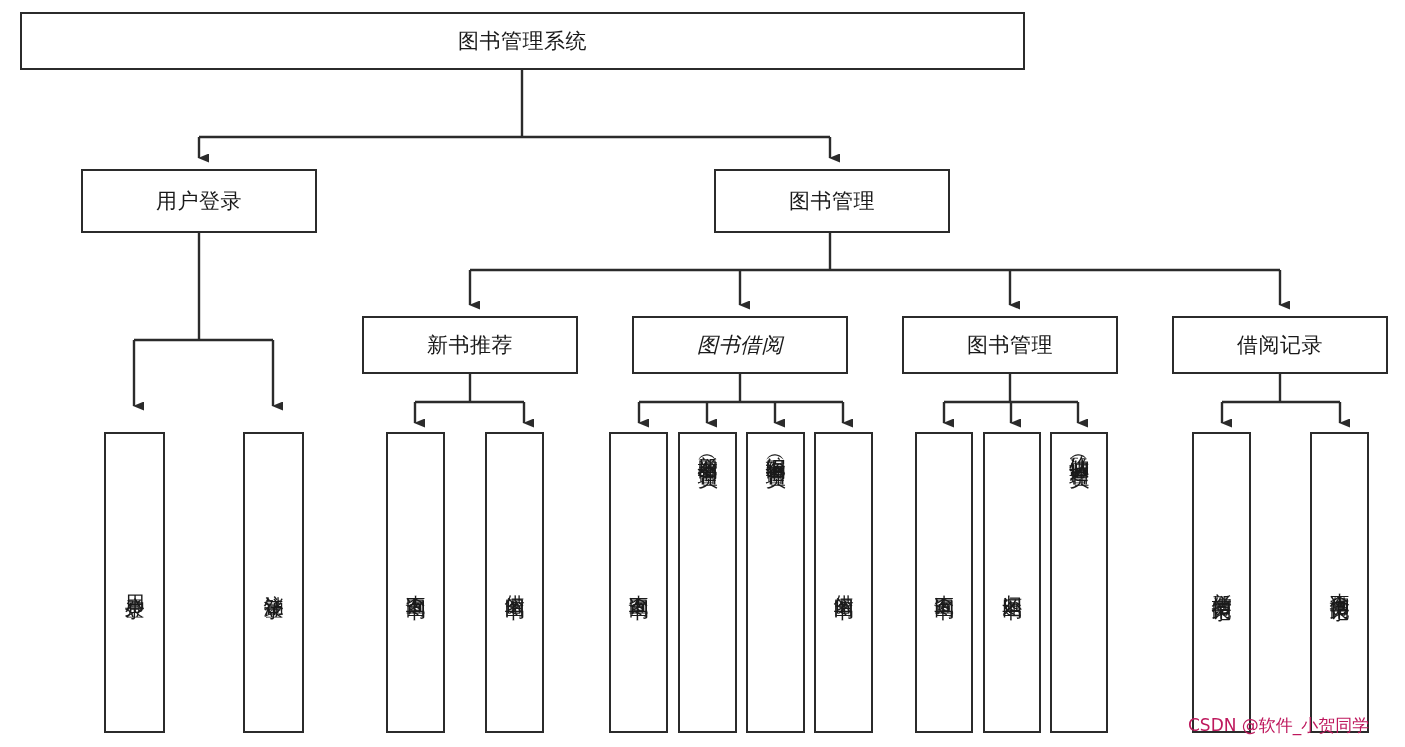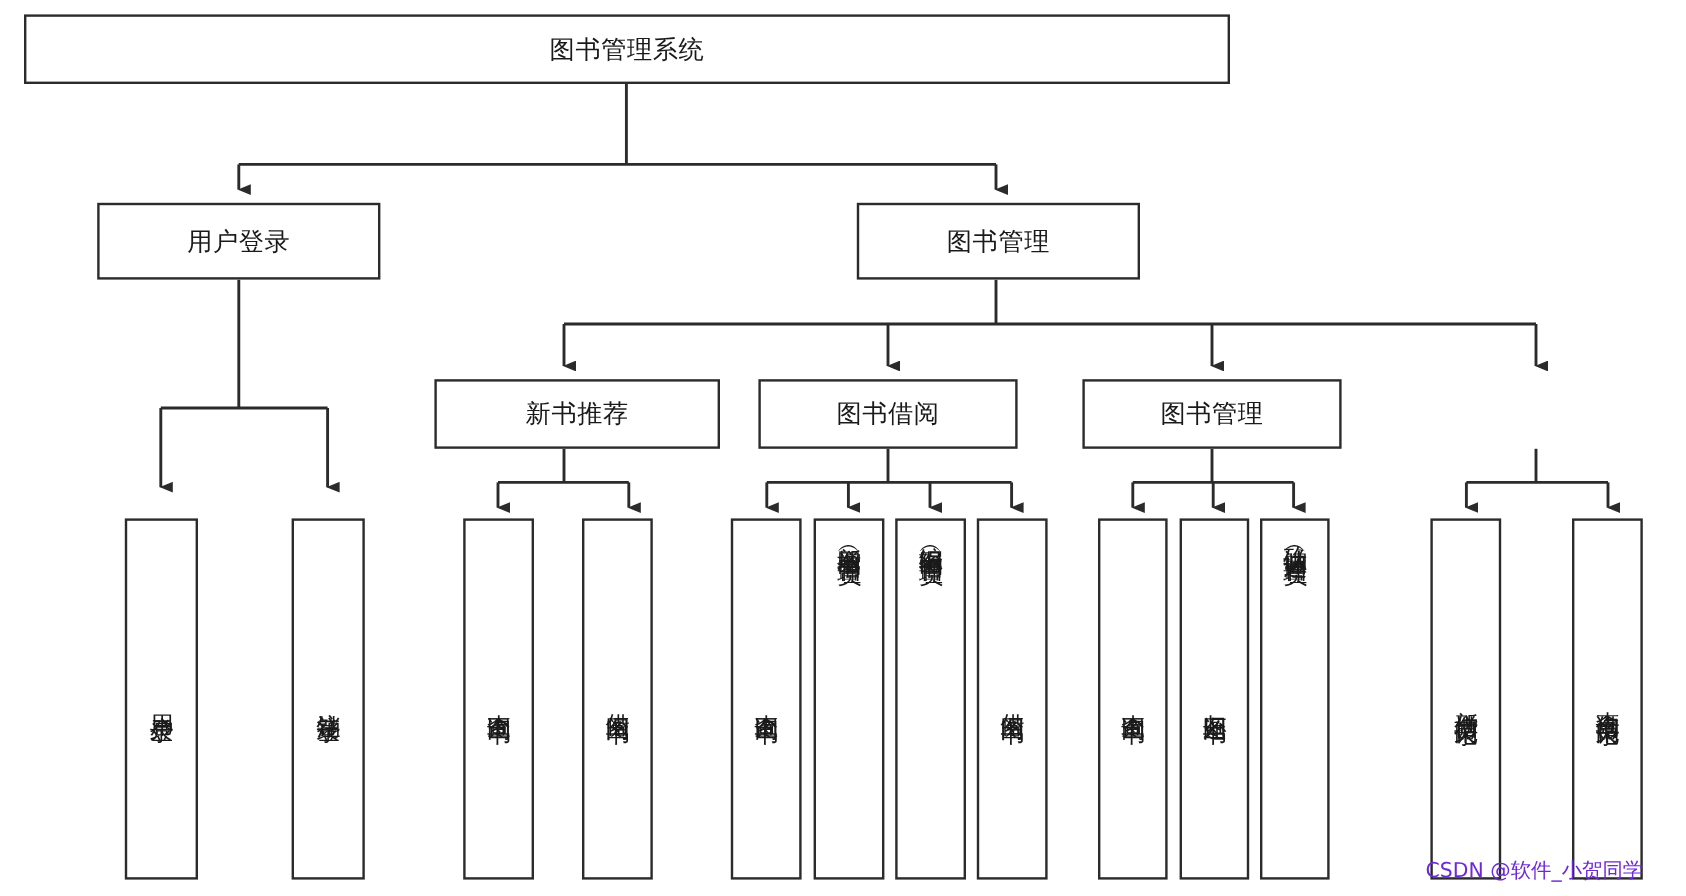--- a/index.html
+++ b/index.html
@@ -68,21 +68,21 @@
   
   .node.vert.centred {
     align-items: center;
     padding-top: 0;
   }
   #watermark {
     position: absolute;
     left: 1188px;
     top: 714px;
     font-size: 17px;
-    color: #6d28d9;
+    color: #be185d;
     white-space: nowrap;
     z-index: 5;
     font-family: "DejaVu Sans", "Liberation Sans", sans-serif;
   }
 </style>
 </head>
 <body>
 
 <div id="diagram-root">
 
@@ -142,32 +142,35 @@
   </div>
 
   <div class="node horiz" style="left:81px; top:169px; width:236px; height:64px;">
     <span class="label">用户登录</span>
   </div>
 
   <div class="node horiz" style="left:714px; top:169px; width:236px; height:64px;">
     <span class="label">图书管理</span>
   </div>
 
-  <div class="node horiz" style="left:362px; top:316px; width:238px; height:58px;">
+  <div class="node horiz" style="left:362px; top:316px; width:216px; height:58px;">
     <span class="label">新书推荐</span>
   </div>
 
-  <div class="node horiz" style="left:632px; top:316px; width:216px; height:58px;">
+  <div class="node horiz" style="left:632px; top:316px; width:216px; height:58px;font-style:italic;">
     <span class="label">图书借阅</span>
   </div>
 
   <div class="node horiz" style="left:902px; top:316px; width:216px; height:58px;">
     <span class="label">图书管理</span>
   </div>
 
+  <div class="node horiz" style="left:1172px; top:316px; width:216px; height:58px;">
+    <span class="label">借阅记录</span>
+  </div>
 
   <div class="node vert centred" style="left:104px; top:432px; width:61px; height:301px;">
     <span class="label">用户登录</span>
   </div>
 
   <div class="node vert centred" style="left:243px; top:432px; width:61px; height:301px;">
     <span class="label">注销登录</span>
   </div>
 
   <div class="node vert centred" style="left:386px; top:432px; width:59px; height:301px;">

